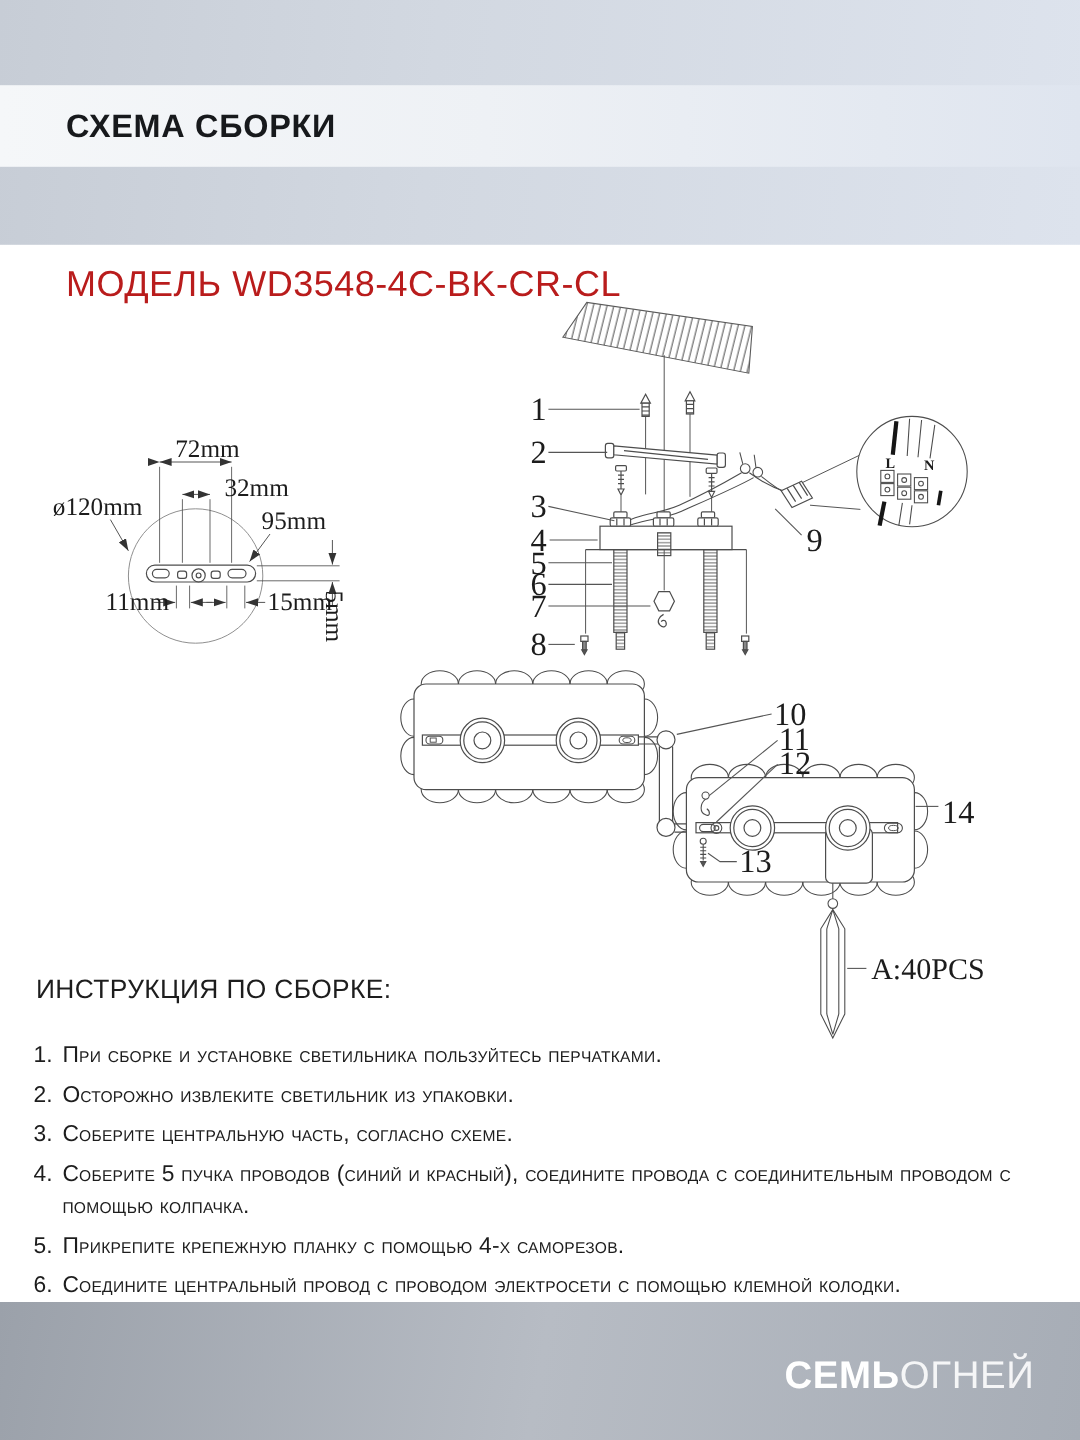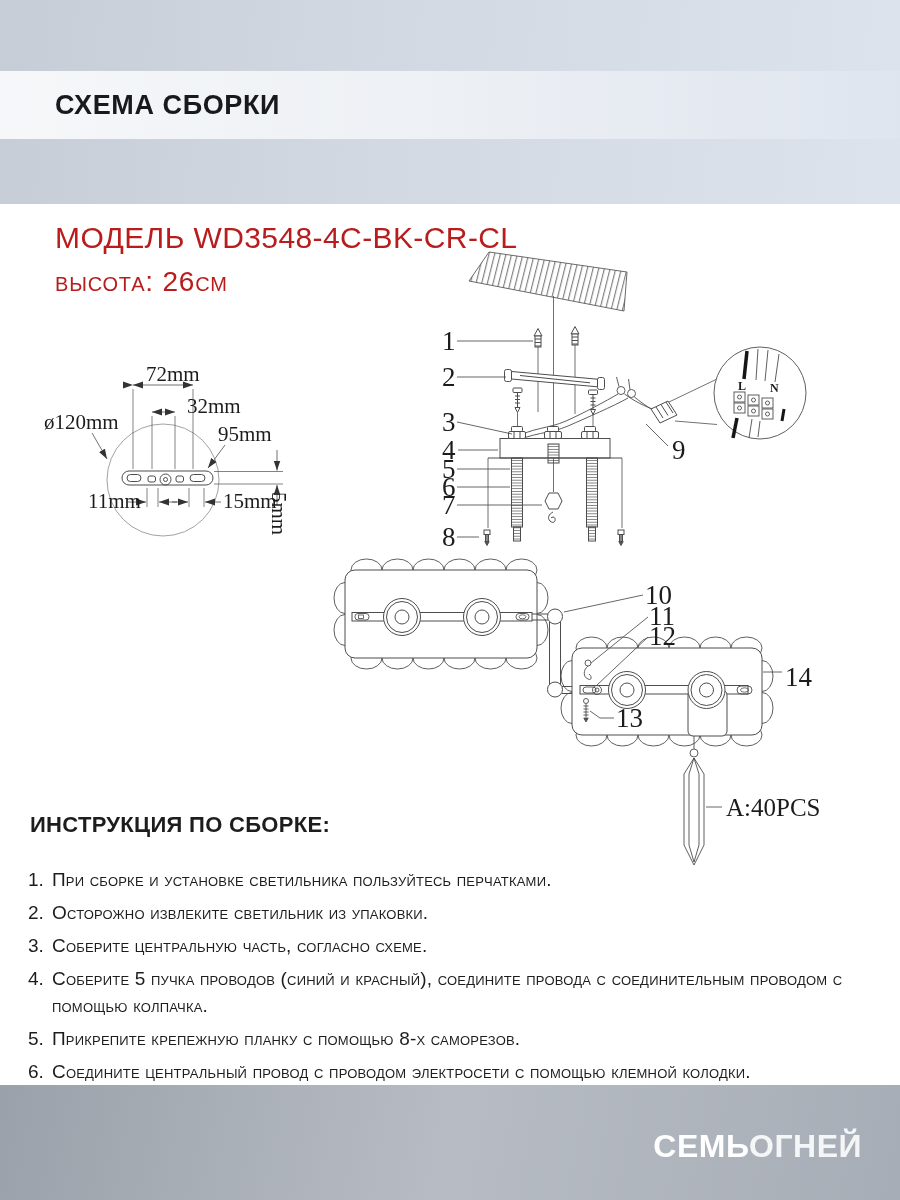--- a/index.html
+++ b/index.html
@@ -21,51 +21,50 @@
   .title-band h1{
     margin:0 0 0 55px;font-size:27px;font-weight:700;color:#17191c;
     letter-spacing:.6px;
   }
   
   .model-block{position:absolute;left:55px;top:205px;color:#b91c1c;margin-top:16px;}
   .model-title{font-size:30px;line-height:34px;letter-spacing:.4px;margin-bottom:9px;}
   .model-dim{font-size:28px;line-height:35px;font-variant:small-caps;letter-spacing:.8px;}
   
   .instructions{position:absolute;left:28px;top:810px;width:860px;color:#1d1d1d;}
-  .instructions h2{margin:0 0 26px 2px;font-size:22px;line-height:30px;font-weight:700;letter-spacing:.3px;}
+  .instructions h2{margin:0 0 26px 2px;font-size:22px;line-height:30px;font-weight:400;letter-spacing:.3px;}
   .ins-item{display:flex;margin-bottom:6px;font-size:19px;line-height:27px;}
   .ins-item .num{flex:0 0 24px;}
   .ins-item .txt{flex:1;font-variant:small-caps;letter-spacing:.2px;}
   
   .footer{
     position:absolute;left:0;top:1085px;width:900px;height:115px;
     background:linear-gradient(100deg,#9ba1aa 0%,#b7bcc4 50%,#a7adb6 100%);
   }
   .brand{position:absolute;right:38px;top:43px;font-size:32px;letter-spacing:.5px;color:#ffffff;}
   .brand .b1{font-weight:700;}
-  .brand .b2{font-weight:700;color:rgba(255,255,255,.88);text-align:right;}
+  .brand .b2{font-weight:400;color:rgba(255,255,255,.88);text-align:right;}
   
   svg.diagram{position:absolute;left:0;top:0;pointer-events:none;}
   .snum{font-family:"Liberation Serif",serif;font-size:27px;fill:#1c1c1c;}
   .sdim{font-family:"Liberation Serif",serif;font-size:21px;fill:#1c1c1c;}
   .sbig{font-family:"Liberation Serif",serif;font-size:25px;fill:#1c1c1c;}
   .sln{font-family:"Liberation Serif",serif;font-size:12px;font-weight:bold;fill:#1c1c1c;}
 </style>
 </head>
 <body>
 
 <div class="top-banner">
   <div class="title-band">
     <h1>СХЕМА СБОРКИ</h1>
   </div>
 </div>
 
 <div class="model-block">
   <div class="model-title">МОДЕЛЬ WD3548-4C-BK-CR-CL</div>
-  <div class="model-dim">высота: 26см</div>
 </div>
 
 <svg class="diagram" width="900" height="1200" viewBox="0 0 900 1200">
   <defs>
     <pattern id="hatch" width="5.5" height="5.5" patternUnits="userSpaceOnUse" patternTransform="rotate(14)">
       <line x1="2.5" y1="0" x2="2.5" y2="5.5" stroke="#5a5a5a" stroke-width="0.9"></line>
     </pattern>
     <pattern id="thr" width="12" height="2.8" patternUnits="userSpaceOnUse">
       <line x1="0" y1="1.4" x2="12" y2="1.4" stroke="#555" stroke-width="0.75"></line>
     </pattern>
@@ -388,21 +387,21 @@
   <div class="ins-item">
     <span class="num">3.</span>
     <span class="txt">Соберите центральную часть, согласно схеме.</span>
   </div>
   <div class="ins-item">
     <span class="num">4.</span>
     <span class="txt">Соберите 5 пучка проводов (синий и красный), соедините провода с соединительным проводом с помощью колпачка.</span>
   </div>
   <div class="ins-item">
     <span class="num">5.</span>
-    <span class="txt">Прикрепите крепежную планку с помощью 8-х саморезов.</span>
+    <span class="txt">Прикрепите крепежную планку с помощью 4-х саморезов.</span>
   </div>
   <div class="ins-item">
     <span class="num">6.</span>
     <span class="txt">Соедините центральный провод с проводом электросети с помощью клемной колодки.</span>
   </div>
 </div>
 
 <div class="footer">
   <div class="brand">
     <span class="b1">СЕМЬ</span><span class="b2">ОГНЕЙ</span>

